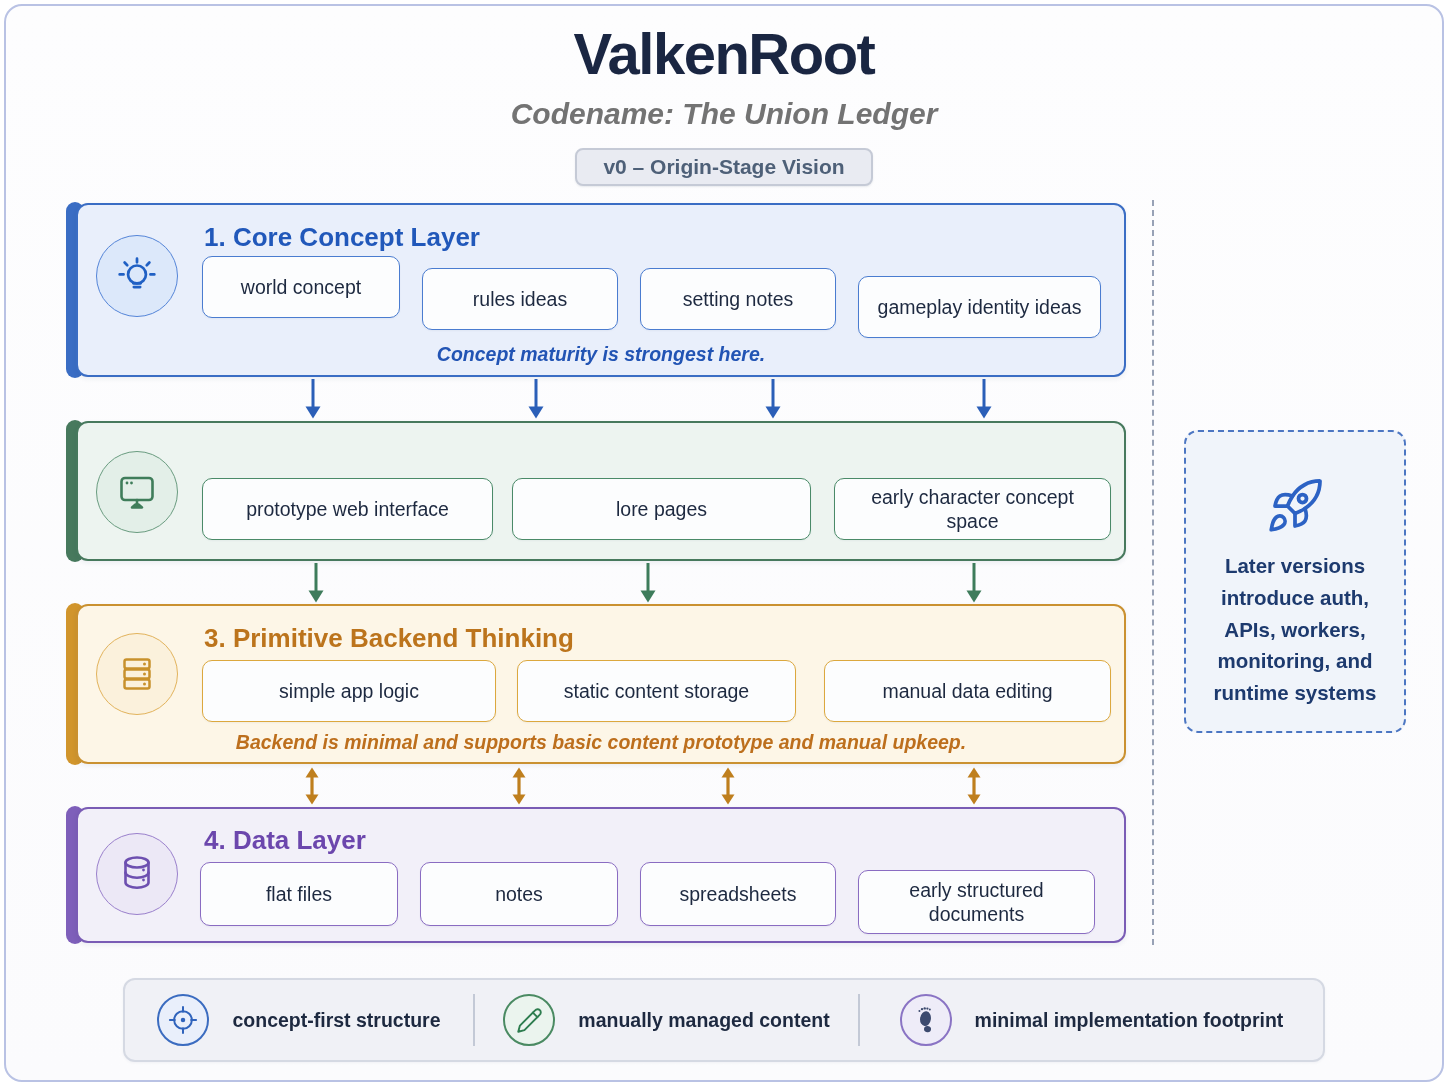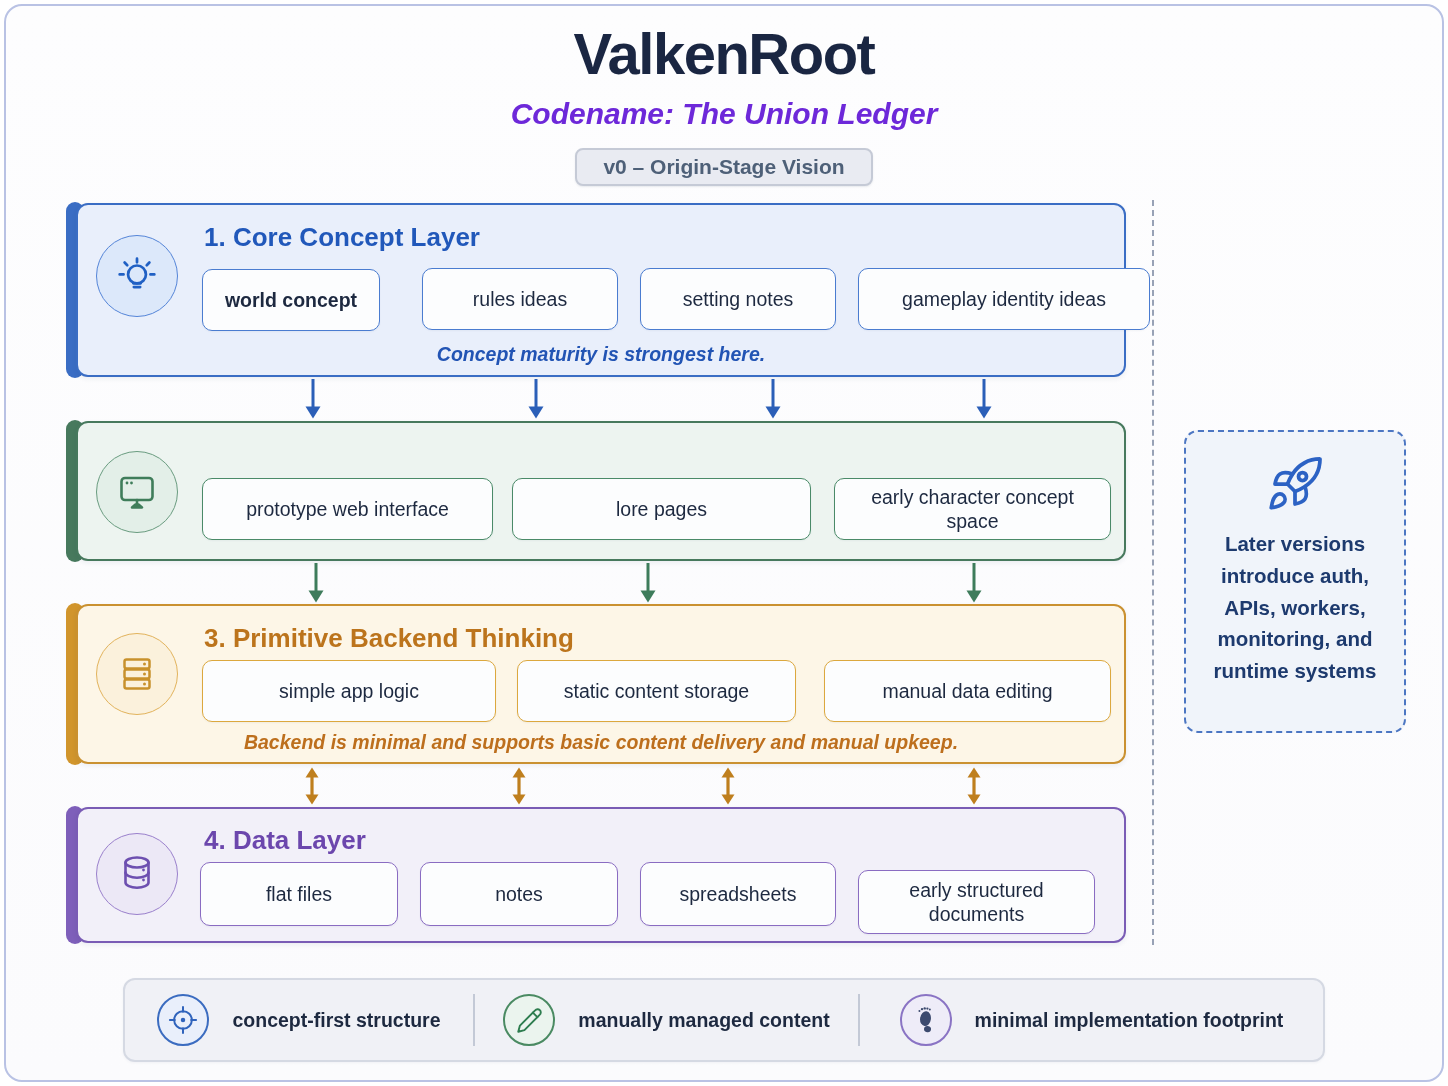--- a/index.html
+++ b/index.html
@@ -9,21 +9,21 @@
     -webkit-font-smoothing:antialiased;
   }
   .frame{
     position:absolute;inset:4px;border:2px solid #b9c2e4;border-radius:18px;
     background:linear-gradient(180deg,#fdfdfe 0%,#fbfbfd 100%);
   }
   
   .title{position:absolute;top:20px;left:0;width:100%;text-align:center;
     font-size:58px;font-weight:800;letter-spacing:-1.5px;color:#1a2642;}
   .subtitle{position:absolute;top:97px;left:0;width:100%;text-align:center;
-    font-size:30px;font-style:italic;font-weight:700;color:#6d28d9;}
+    font-size:30px;font-style:italic;font-weight:700;color:#737373;}
   .badge-row{position:absolute;top:148px;left:0;width:100%;display:flex;justify-content:center;}
   .badge{padding:5px 26px;font-size:21px;font-weight:700;color:#4e6078;
     background:#e9ebf2;border:2px solid #c5cad6;border-radius:8px;
     box-shadow:0 1px 2px rgba(40,55,90,.10);}
   
   .layer{position:absolute;left:66px;width:1060px;}
   .layer .spine{position:absolute;left:0;top:0;bottom:0;width:18px;border-radius:9px;background:var(--spine);}
   .layer .box{position:absolute;left:10px;top:1px;right:0;bottom:1px;border-radius:12px;
     background:var(--bg);border:2px solid var(--border);box-shadow:0 2px 5px rgba(30,50,90,.07);}
   .icon-circle{position:absolute;left:30px;width:80px;height:80px;border-radius:50%;
@@ -44,21 +44,21 @@
                 --icon-bg:#fbf1dc;--icon-border:#e2b35c;--icon-fg:#c8912c;--caption:#bd6f1d;}
   .theme-purple{--spine:#7e5fba;--bg:#f2f0f9;--border:#7a5cb5;--title:#6c47ad;--chip-border:#8a6cc2;
                 --icon-bg:#ece8f6;--icon-border:#9a80cc;--icon-fg:#6d4fb0;--caption:#6c47ad;}
   
   .arrow{position:absolute;width:22px;}
   .arrow.blue{color:#2b5fb8;} .arrow.green{color:#3e7c5b;} .arrow.orange{color:#bf7f1e;}
   
   .dash-sep{position:absolute;left:1152px;top:200px;height:745px;width:0;border-left:2px dashed #98a2b6;}
   .side-note{position:absolute;left:1184px;top:430px;width:222px;height:303px;box-sizing:border-box;
     border:2px dashed #4c76c2;border-radius:14px;background:#f0f4fa;
-    display:flex;flex-direction:column;align-items:center;padding-top:22px;}
+    display:flex;flex-direction:column;align-items:center;padding-top:22px;justify-content:center;}
   .side-note .note-text{margin-top:14px;padding:0 13px;text-align:center;
     font-size:20.5px;font-weight:700;color:#1d3a6e;line-height:1.55;}
   .rocket{color:#2c62c4;}
   
   .footer{position:absolute;left:123px;top:978px;width:1202px;height:84px;box-sizing:border-box;
     background:#f0f1f6;border:2px solid #d5d9e3;border-radius:12px;
     display:flex;align-items:center;box-shadow:0 1px 3px rgba(30,50,90,.05);}
   .f-item{display:flex;align-items:center;justify-content:center;gap:23px;}
   .f-item.w1{flex:0 0 348px;} .f-item.w2{flex:0 0 383px;} .f-item.w3{flex:1 1 auto;}
   .f-divider{width:2px;height:52px;background:#c3c9d6;flex:0 0 auto;}
@@ -84,24 +84,24 @@
   <div class="spine"></div>
   <div class="box"></div>
   <div class="icon-circle" style="top:33px;">
     <svg width="42" height="42" viewBox="0 0 40 40" fill="none" stroke="currentColor" stroke-width="2.6" stroke-linecap="round">
       <circle cx="20" cy="18.5" r="8.5"></circle>
       <path d="M16.5 27h7M17 30.5h6"></path>
       <path d="M20 3.5V7M8.2 7.2l2.5 2.5M31.8 7.2l-2.5 2.5M3.5 18.5H7.2M32.8 18.5h3.7"></path>
     </svg>
   </div>
   <div class="layer-title" style="top:20px;">1. Core Concept Layer</div>
-  <div class="chip" style="top:67px;left:136px;width:178px;font-weight:bold;">world concept</div>
+  <div class="chip" style="top:54px;left:136px;width:198px;">world concept</div>
   <div class="chip" style="top:66px;left:356px;width:196px;">rules ideas</div>
   <div class="chip" style="top:66px;left:574px;width:196px;">setting notes</div>
-  <div class="chip" style="top:66px;left:792px;width:292px;">gameplay identity ideas</div>
+  <div class="chip" style="top:74px;left:792px;width:243px;">gameplay identity ideas</div>
   <div class="caption" style="top:141px;">Concept maturity is strongest here.</div>
 </div>
 
 <svg class="arrow blue" style="left:302px;top:379px;" height="40" viewBox="0 0 22 40">
     <line x1="11" y1="0" x2="11" y2="30" stroke="currentColor" stroke-width="3"></line>
     <path d="M3.5 27.5 L11 39.5 L18.5 27.5 Z" fill="currentColor"></path>
   </svg>
 <svg class="arrow blue" style="left:525px;top:379px;" height="40" viewBox="0 0 22 40">
     <line x1="11" y1="0" x2="11" y2="30" stroke="currentColor" stroke-width="3"></line>
     <path d="M3.5 27.5 L11 39.5 L18.5 27.5 Z" fill="currentColor"></path>
@@ -155,21 +155,21 @@
       <rect x="7.5" y="25.5" width="25" height="9" rx="2"></rect>
       <circle cx="27.5" cy="10" r="1.5" fill="currentColor" stroke="none"></circle>
       <circle cx="27.5" cy="20" r="1.5" fill="currentColor" stroke="none"></circle>
       <circle cx="27.5" cy="30" r="1.5" fill="currentColor" stroke="none"></circle>
     </svg>
   </div>
   <div class="layer-title" style="top:20px;">3. Primitive Backend Thinking</div>
   <div class="chip" style="top:57px;left:136px;width:294px;">simple app logic</div>
   <div class="chip" style="top:57px;left:451px;width:279px;">static content storage</div>
   <div class="chip" style="top:57px;left:758px;width:287px;">manual data editing</div>
-  <div class="caption" style="top:128px;">Backend is minimal and supports basic content delivery and manual upkeep.</div>
+  <div class="caption" style="top:128px;">Backend is minimal and supports basic content prototype and manual upkeep.</div>
 </div>
 
 <svg class="arrow orange" style="left:301px;top:767px;" height="38" viewBox="0 0 22 38">
     <line x1="11" y1="7" x2="11" y2="31" stroke="currentColor" stroke-width="3.2"></line>
     <path d="M4.5 10.5 L11 0.5 L17.5 10.5 Z" fill="currentColor"></path>
     <path d="M4.5 27.5 L11 37.5 L17.5 27.5 Z" fill="currentColor"></path>
   </svg>
 <svg class="arrow orange" style="left:508px;top:767px;" height="38" viewBox="0 0 22 38">
     <line x1="11" y1="7" x2="11" y2="31" stroke="currentColor" stroke-width="3.2"></line>
     <path d="M4.5 10.5 L11 0.5 L17.5 10.5 Z" fill="currentColor"></path>

